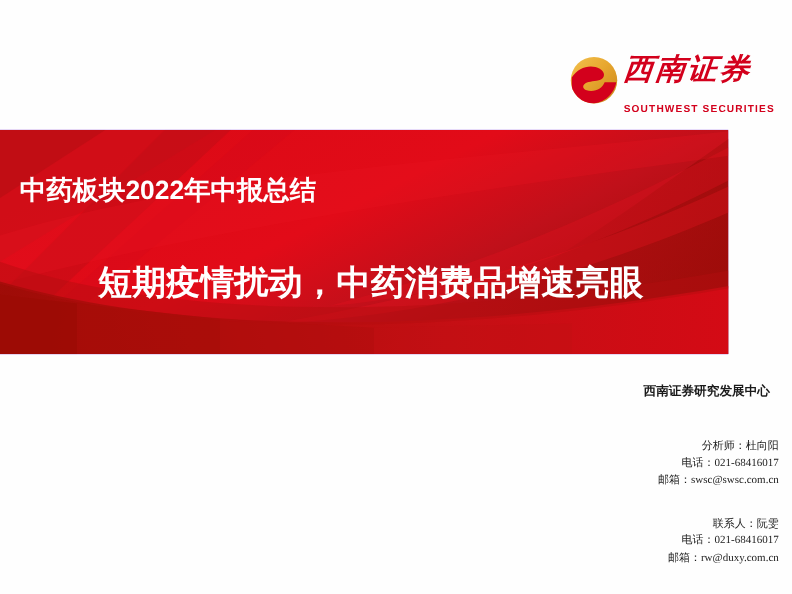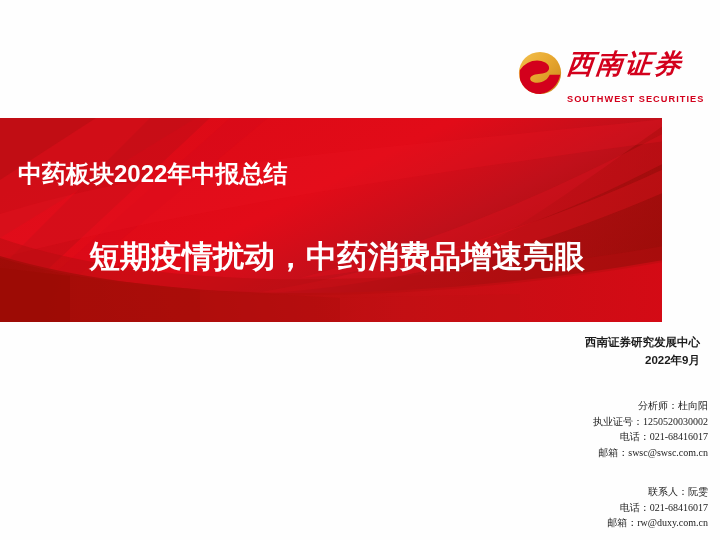--- a/index.html
+++ b/index.html
@@ -112,21 +112,21 @@
     white-space: nowrap;
     z-index: 4;
     line-height: 40px;
     margin-top: 15px;
   }
 
   
   .dept-block {
     position: absolute;
     left: 300px;
-    top: 333px;
+    top: 347px;
     width: 400px;
     text-align: right;
     font-family: "Liberation Sans", "DejaVu Sans", sans-serif;
     font-size: 11.5px;
     font-weight: bold;
     color: #1a1a1a;
     line-height: 18px;
   }
 
   .contact-block {
@@ -254,28 +254,26 @@
       <polygon points="200,172 340,180 340,204 200,204" fill="#b00e0e" opacity="0.45"></polygon>
       <polygon points="340,180 520,176 520,204 340,204" fill="#bf0f15" opacity="0.30"></polygon>
     </svg>
 
     <div class="banner-title-1">中药板块2022年中报总结</div>
     <div class="banner-title-2">短期疫情扰动，中药消费品增速亮眼</div>
   </div>
 
   <div class="dept-block">
     <div>西南证券研究发展中心</div>
-    <div>2022年9月</div>
   </div>
 
   <div class="contact-block">
 
     <div class="contact-group-1">
       <div class="row"><span>分析师：</span><span>杜向阳</span></div>
-      <div class="row"><span>执业证号：</span><span>1250520030002</span></div>
       <div class="row"><span>电话：</span><span>021-68416017</span></div>
       <div class="row"><span>邮箱：</span><span>swsc@swsc.com.cn</span></div>
     </div>
 
     <div class="contact-group-2">
       <div class="row"><span>联系人：</span><span>阮雯</span></div>
       <div class="row"><span>电话：</span><span>021-68416017</span></div>
       <div class="row"><span>邮箱：</span><span>rw@duxy.com.cn</span></div>
     </div>
 

